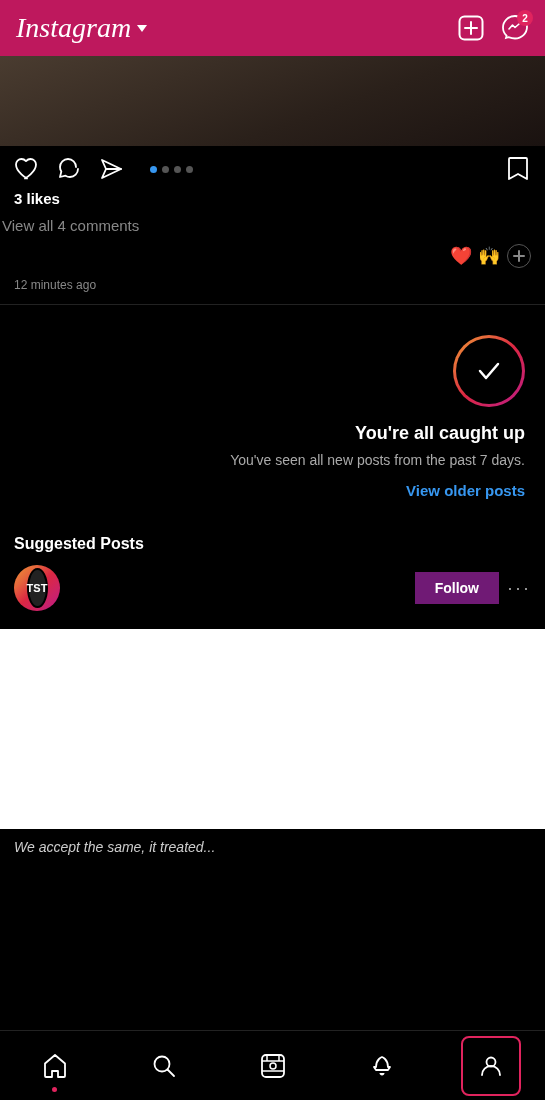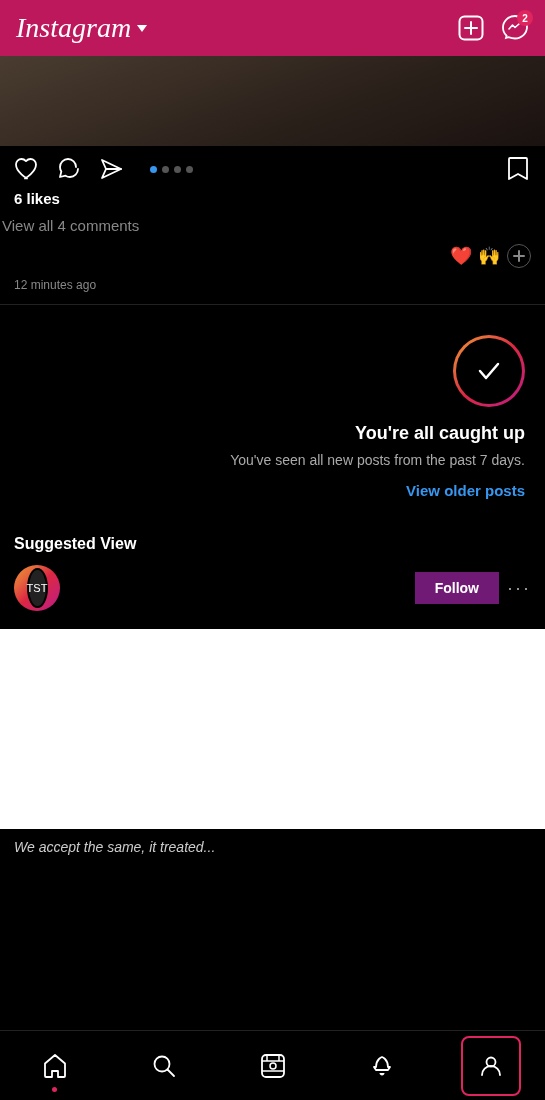--- a/index.html
+++ b/index.html
@@ -194,21 +194,21 @@
       background: linear-gradient(135deg, #f09433, #e6683c, #dc2743, #cc2366, #bc1888);
       display: flex; align-items: center; justify-content: center;
       padding: 2px;
     }
     .avatar-inner {
       width: 21px; height: 40px;
       border-radius: 50%;
       background: #222;
       display: flex; align-items: center; justify-content: center;
       font-size: 11px;
-      font-weight: 400;
+      font-weight: 700;
       color: #fff;
       border: 2px solid #000;
     }
     .user-info {}
     .username {
       font-size: 14px;
       font-weight: 600;
     }
     .user-location {
       font-size: 13px;
@@ -336,21 +336,21 @@
       <div class="dot inactive"></div>
     </div>
   </div>
   <div class="action-icon">
     <svg width="22" height="26" viewBox="0 0 22 26" fill="none">
       <path d="M3 2h16a1 1 0 011 1v20l-9-5-9 5V3a1 1 0 011-1z" stroke="white" stroke-width="1.8" stroke-linecap="round" stroke-linejoin="round"></path>
     </svg>
   </div>
 </div>
 
-<div class="likes-count">6 likes</div>
+<div class="likes-count">3 likes</div>
 
 <div class="view-comments">View all 4 comments</div>
 
 <div class="emoji-reactions">
   <span style="font-size:18px;">❤️</span>
   <span style="font-size:18px;">🙌</span>
   <div class="add-emoji-btn">
     <svg width="14" height="14" viewBox="0 0 14 14" fill="none">
       <line x1="7" y1="2" x2="7" y2="12" stroke="#888" stroke-width="2" stroke-linecap="round"></line>
       <line x1="2" y1="7" x2="12" y2="7" stroke="#888" stroke-width="2" stroke-linecap="round"></line>
@@ -365,21 +365,21 @@
     <svg width="34" height="34" viewBox="0 0 34 34" fill="none">
       <polyline points="8,17 14,24 26,10" stroke="white" stroke-width="2.5" stroke-linecap="round" stroke-linejoin="round"></polyline>
     </svg>
   </div>
   <div class="caught-up-title">You're all caught up</div>
   <div class="caught-up-subtitle">You've seen all new posts from the past 7 days.</div>
   <div class="view-older-posts">View older posts</div>
 </div>
 
 <div class="suggested-section">
-  <div class="suggested-title">Suggested View</div>
+  <div class="suggested-title">Suggested Posts</div>
   <div class="suggested-user-row">
     <div class="suggested-user-left">
       <div class="avatar-container">
         <div class="avatar-inner">TST</div>
       </div>
     </div>
     <div class="suggested-user-right">
       <button class="follow-btn">Follow</button>
       <span class="more-options">···</span>
     </div>

